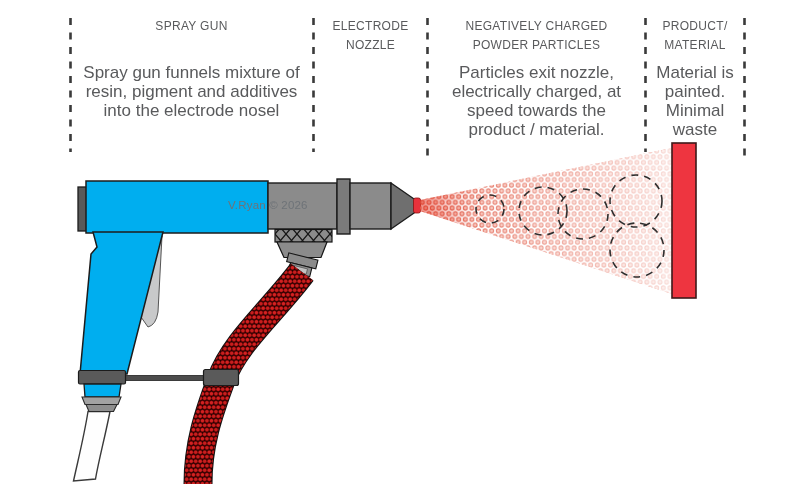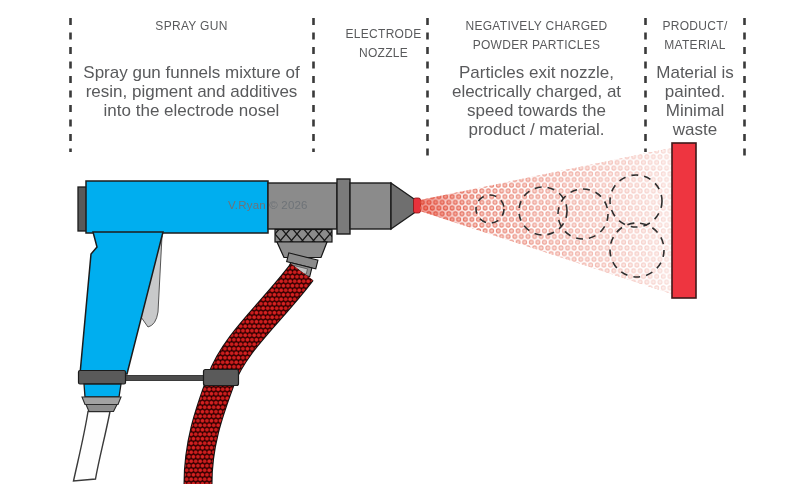--- a/index.html
+++ b/index.html
@@ -22,21 +22,21 @@
     min-height:46px;
     white-space:pre-line;
     letter-spacing:.3px;
   }
   .sec-body{
     font-size:17px;
     line-height:19px;
     white-space:pre-line;
   }
   #sec-spray-gun   {left:70px;  width:243px;}
-  #sec-nozzle      {left:326px; width:115px;margin-top:8px;}
+  #sec-nozzle      {left:313px; width:115px;}
   #sec-particles   {left:428px; width:217px;}
   #sec-product     {left:646px; width:98px;}
   #watermark{
     position:absolute;
     left:228px; top:199px;
     font-size:11.5px;
     color:#6e7378;
     letter-spacing:.2px;
   }
   svg#diagram{position:absolute;left:0;top:0;}

